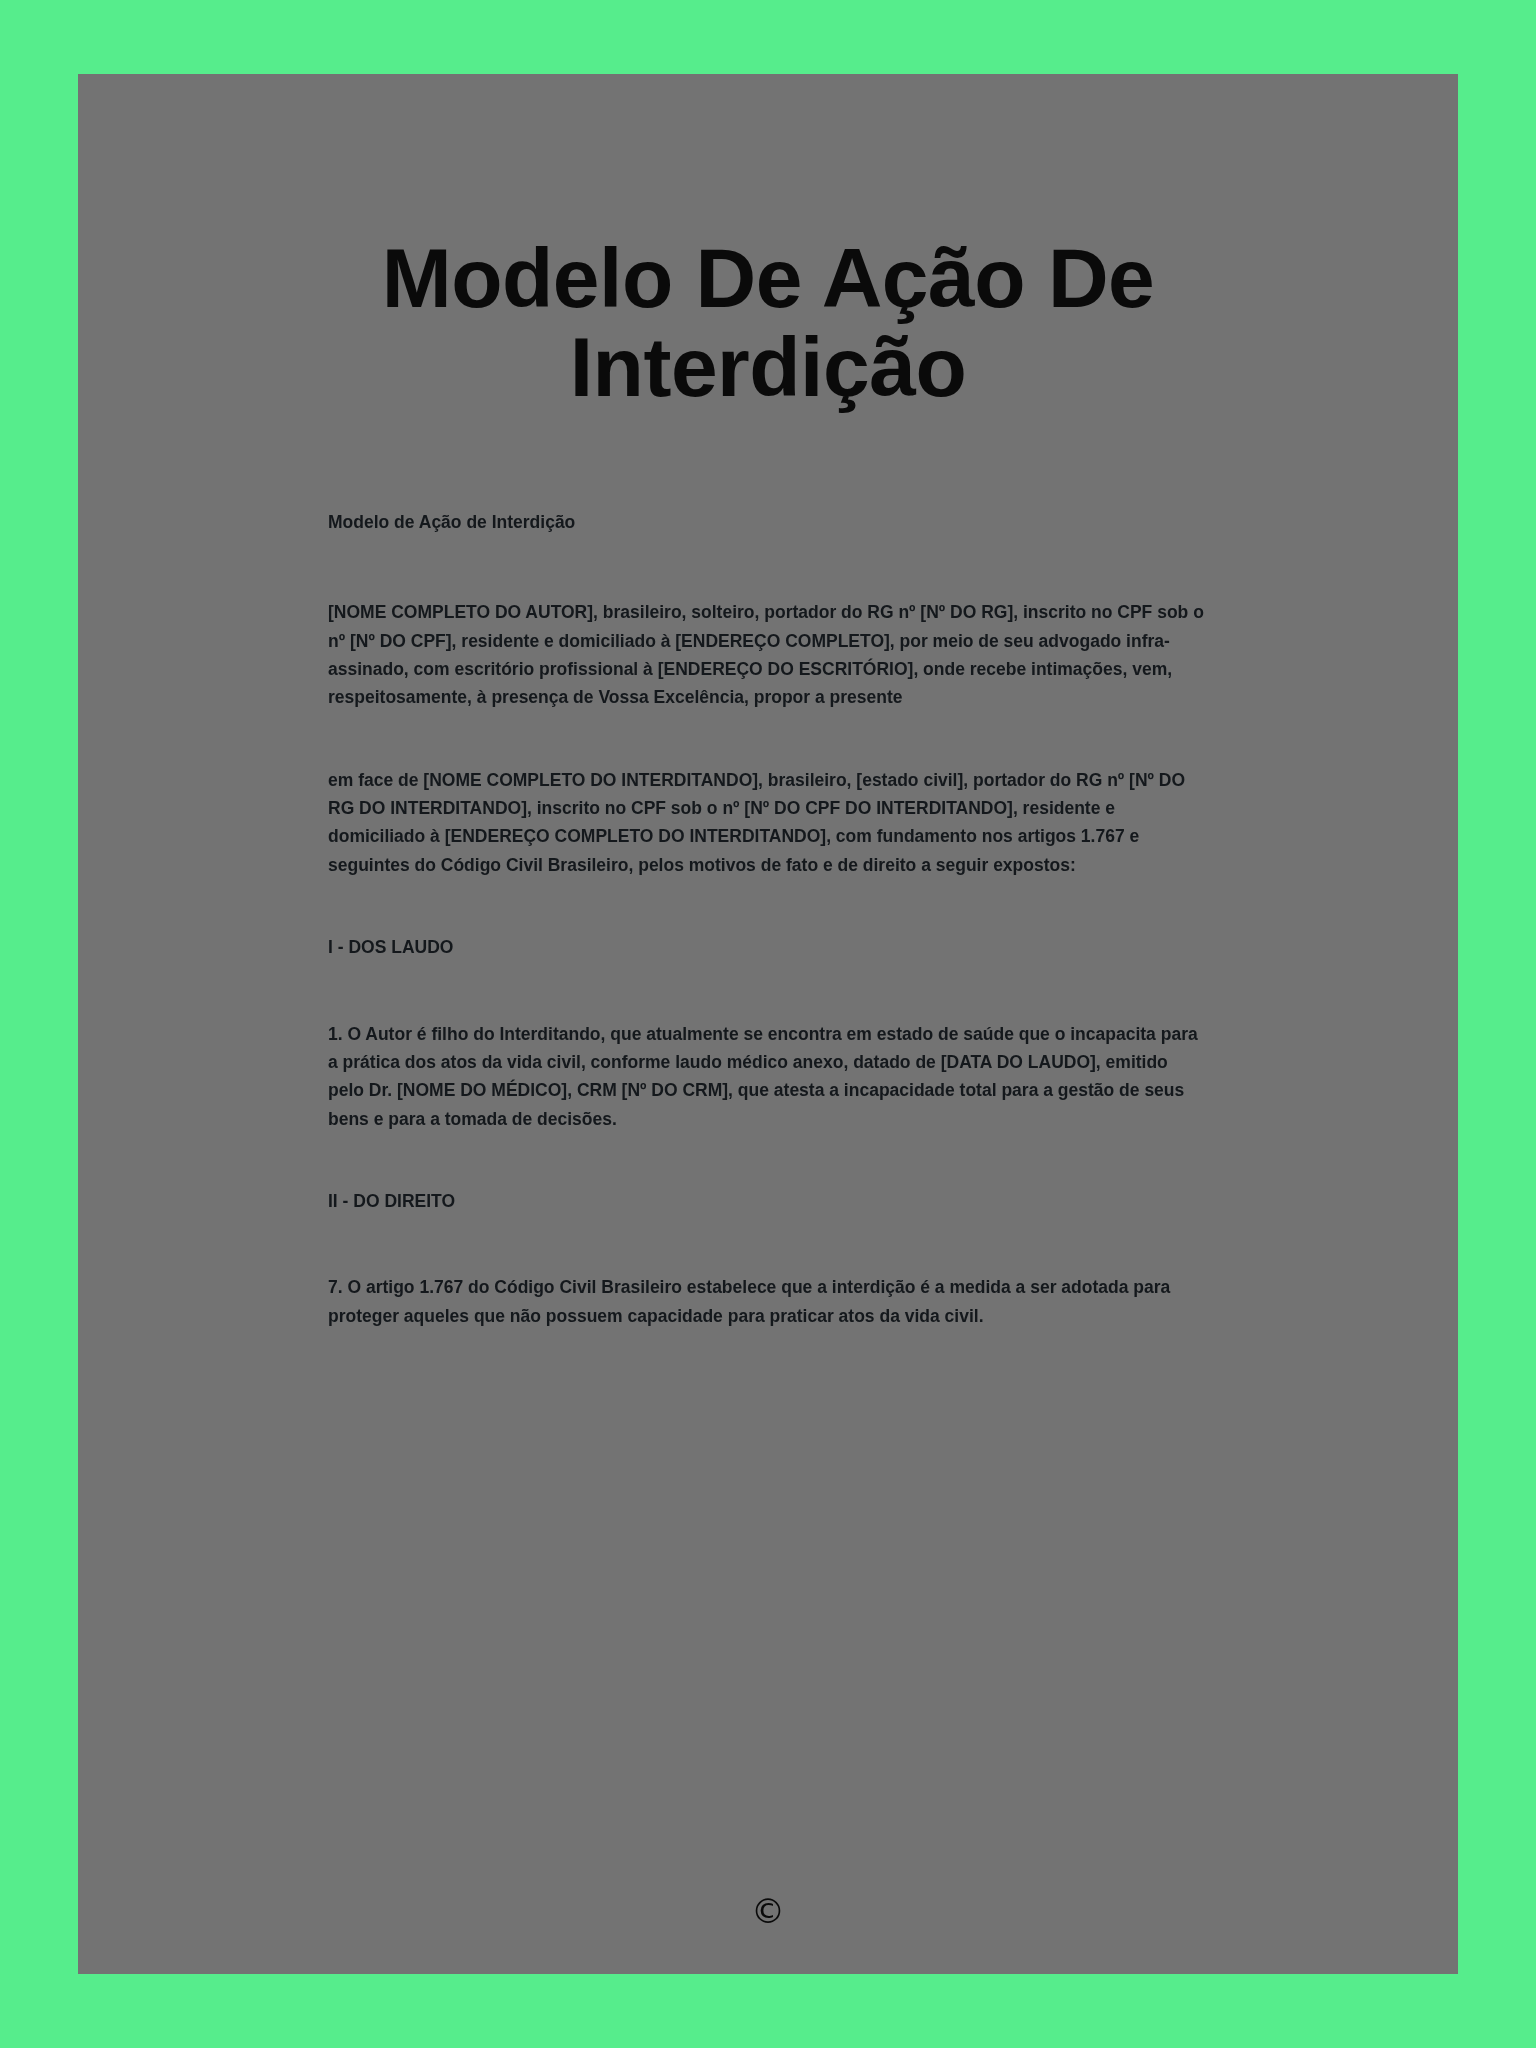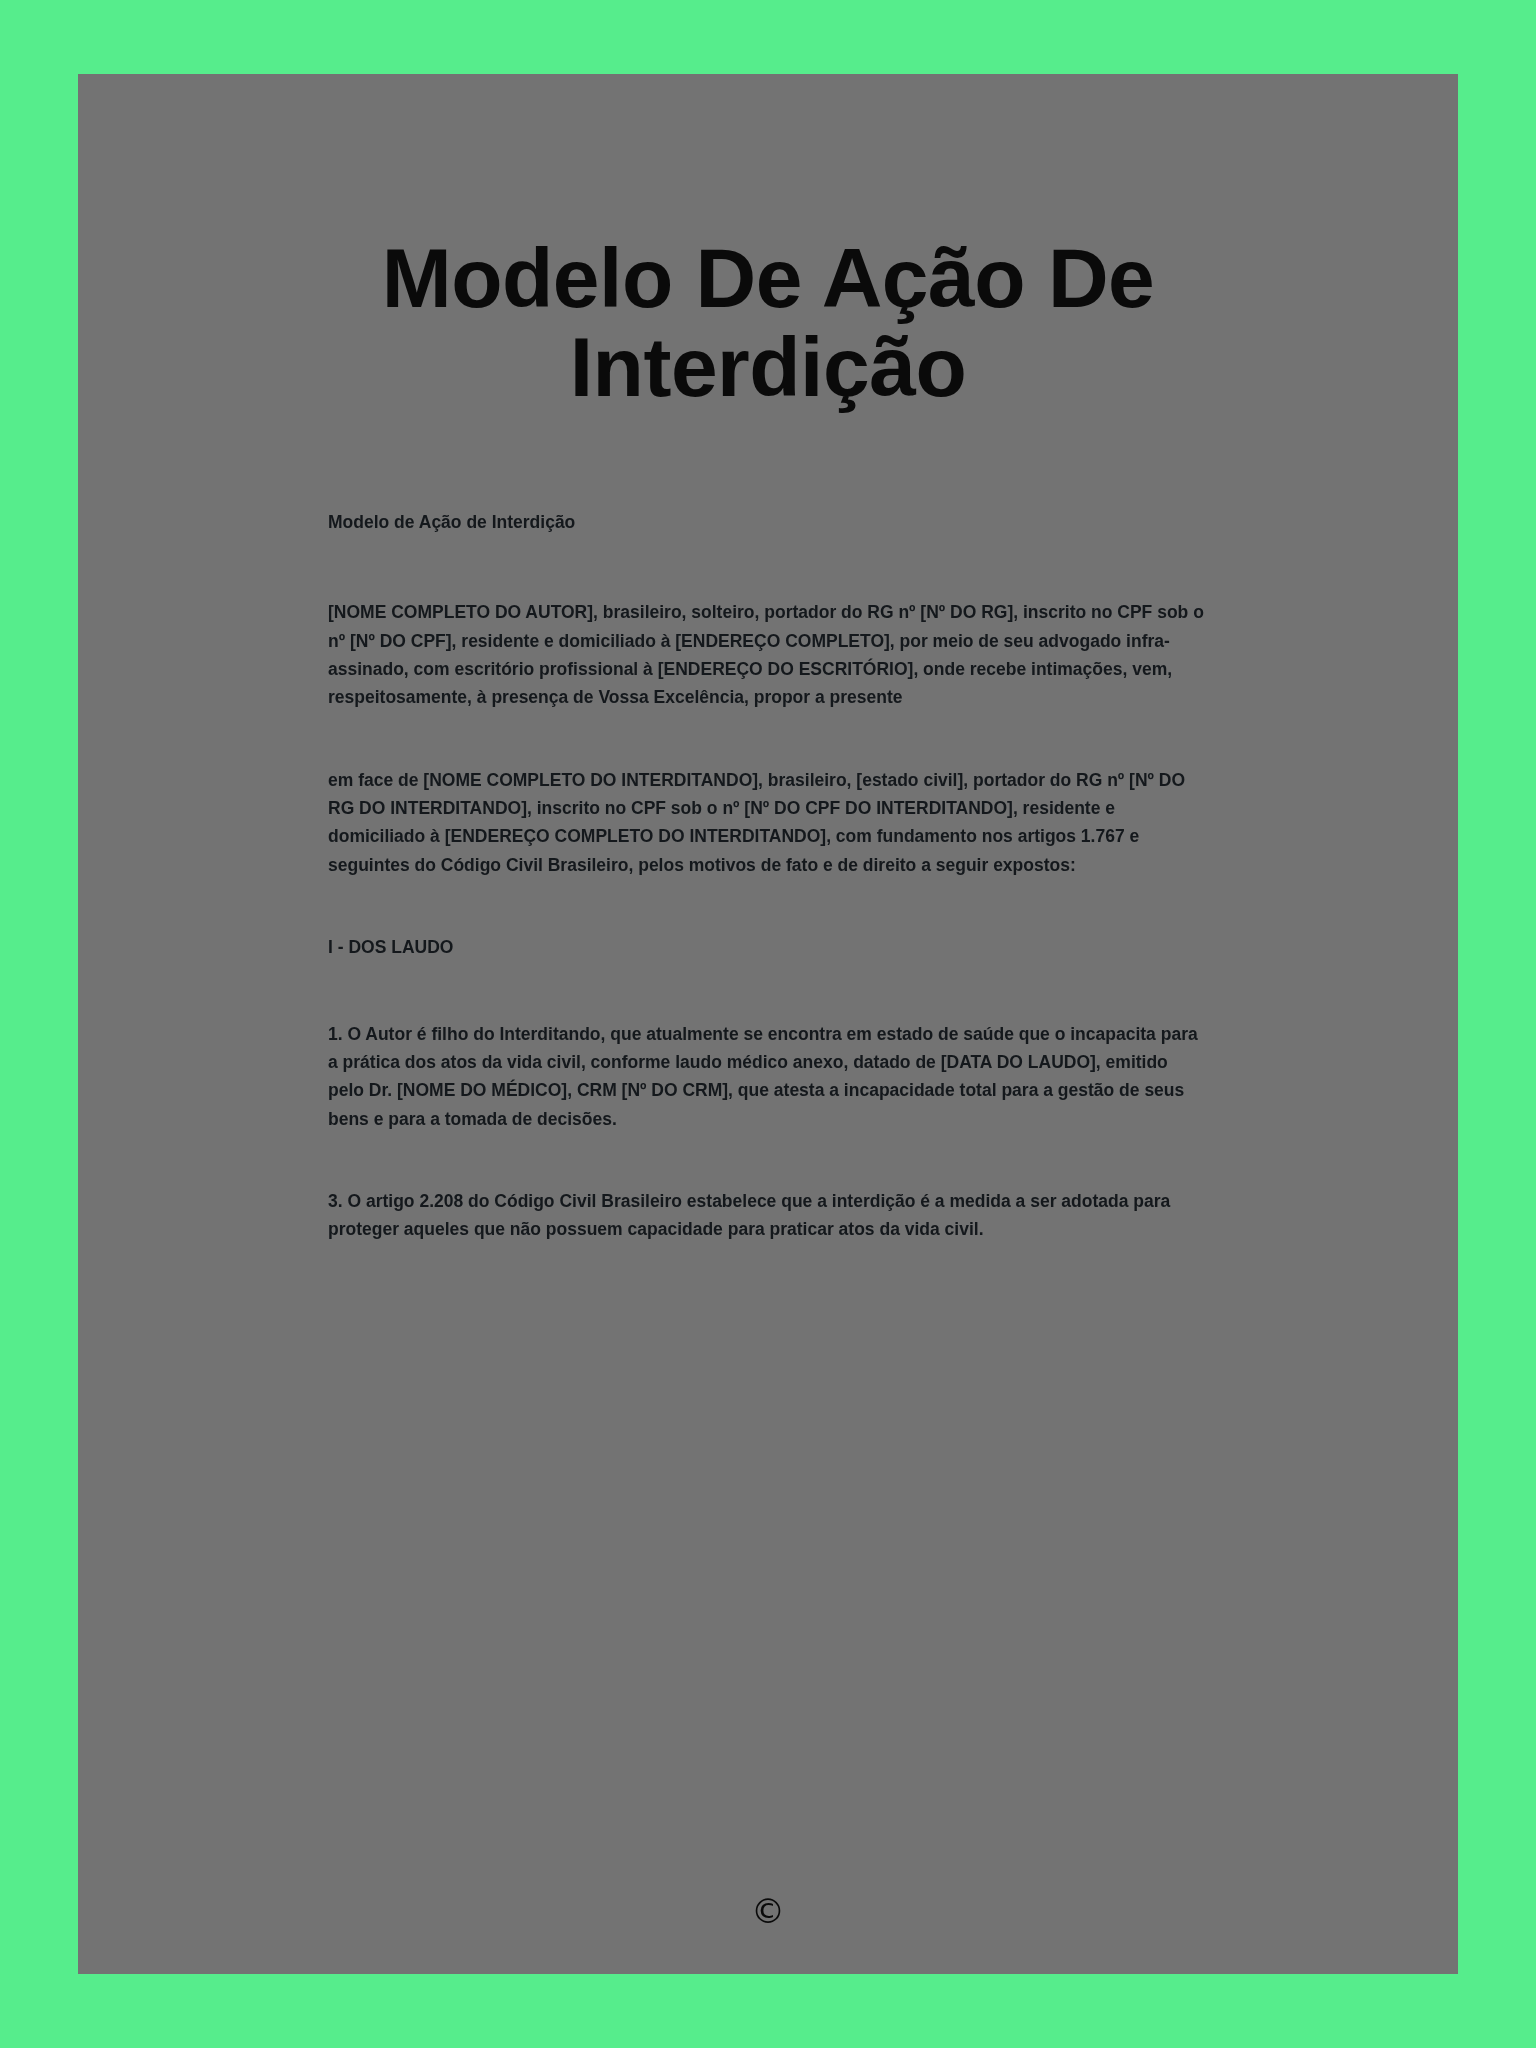--- a/index.html
+++ b/index.html
@@ -81,22 +81,23 @@
     <p class="para">[NOME COMPLETO DO AUTOR], brasileiro, solteiro, portador do RG nº [Nº DO RG], inscrito no CPF sob o nº [Nº DO CPF], residente e domiciliado à [ENDEREÇO COMPLETO], por meio de seu advogado infra-assinado, com escritório profissional à [ENDEREÇO DO ESCRITÓRIO], onde recebe intimações, vem, respeitosamente, à presença de Vossa Excelência, propor a presente</p>
 
 
     <p class="para">em face de [NOME COMPLETO DO INTERDITANDO], brasileiro, [estado civil], portador do RG nº [Nº DO RG DO INTERDITANDO], inscrito no CPF sob o nº [Nº DO CPF DO INTERDITANDO], residente e domiciliado à [ENDEREÇO COMPLETO DO INTERDITANDO], com fundamento nos artigos 1.767 e seguintes do Código Civil Brasileiro, pelos motivos de fato e de direito a seguir expostos:</p>
 
     <p class="para heading-line">I - DOS LAUDO</p>
 
     <p class="para">1. O Autor é filho do Interditando, que atualmente se encontra em estado de saúde que o incapacita para a prática dos atos da vida civil, conforme laudo médico anexo, datado de [DATA DO LAUDO], emitido pelo Dr. [NOME DO MÉDICO], CRM [Nº DO CRM], que atesta a incapacidade total para a gestão de seus bens e para a tomada de decisões.</p>
 
 
+    <p class="para heading-line">II - DO DIREITO</p>
 
-    <p class="para">3. O artigo 2.208 do Código Civil Brasileiro estabelece que a interdição é a medida a ser adotada para proteger aqueles que não possuem capacidade para praticar atos da vida civil.</p>
+    <p class="para">7. O artigo 1.767 do Código Civil Brasileiro estabelece que a interdição é a medida a ser adotada para proteger aqueles que não possuem capacidade para praticar atos da vida civil.</p>
 
   </div>
 
   <div class="footer">
     <span class="copyright-mark">©</span>
   </div>
 
 </div>
 
 </body></html>

